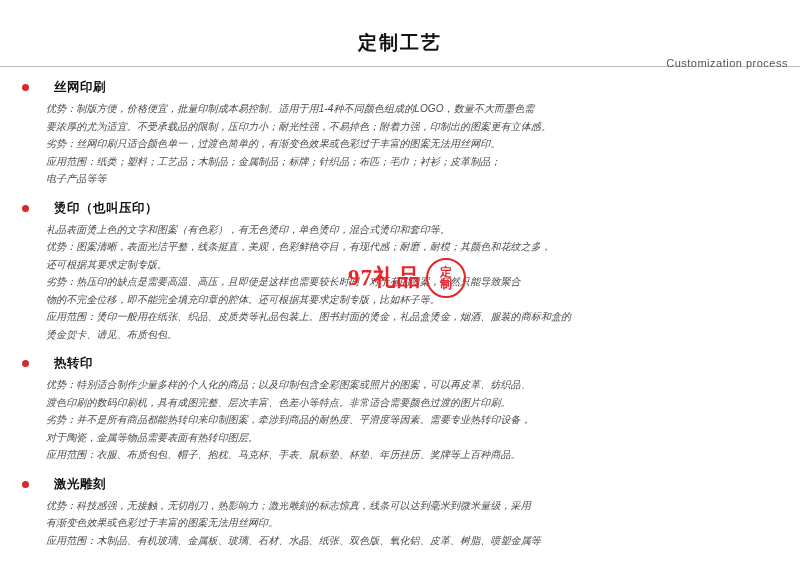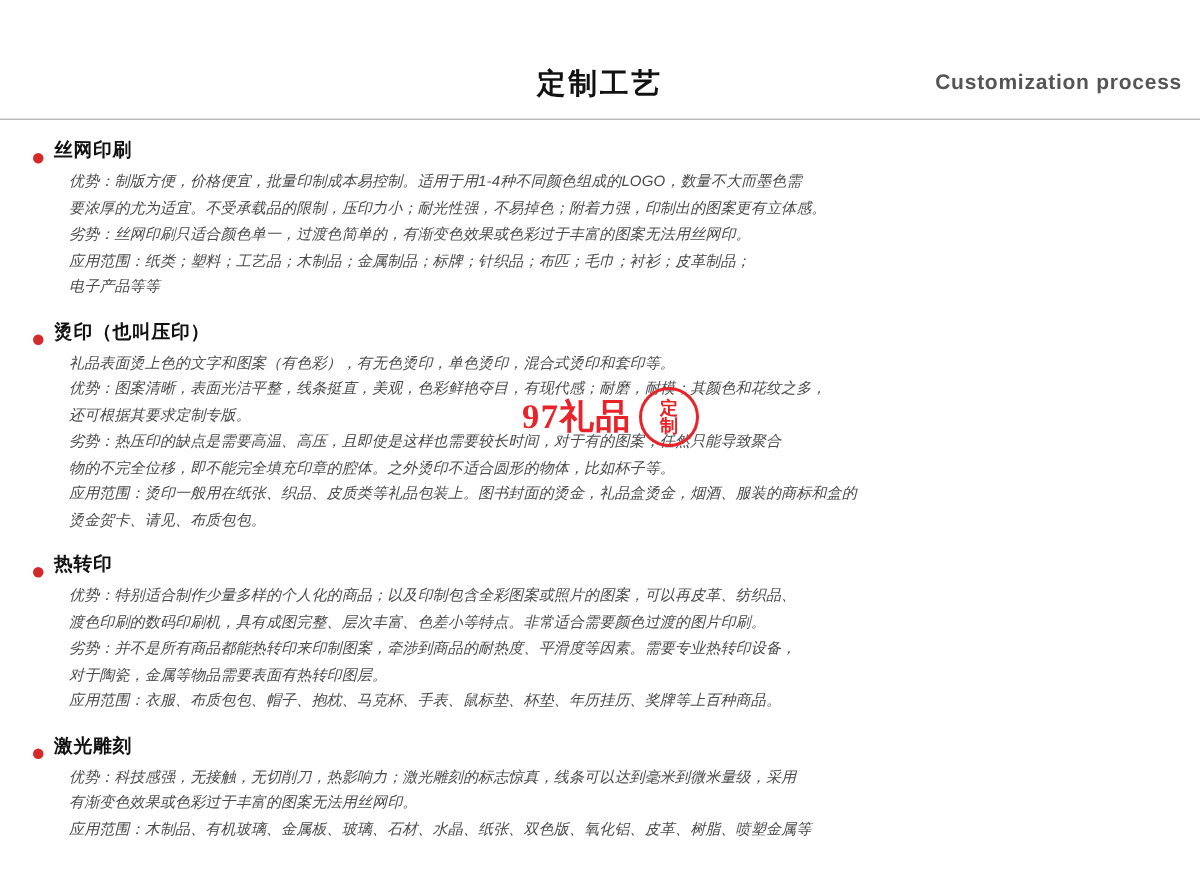--- a/index.html
+++ b/index.html
@@ -15,54 +15,54 @@
     overflow: hidden;
     position: relative;
   }
   .page {
     position: relative;
     width: 800px;
     height: 588px;
     box-sizing: border-box;
   }
   .header {
-    padding-top: 43px;
+    padding-top: 30px;
     text-align: center;
     position: relative;
   }
   .header .title {
     font-size: 19px;
     font-weight: bold;
     color: #111111;
     letter-spacing: 2px;
   }
   .header .subtitle {
     position: absolute;
     right: 12px;
-    top: 46px;
-    font-size: 14px;
-    font-weight: bold;
+    top: 57px;
+    font-size: 11px;
+    font-weight: normal;
     color: #555555;
     letter-spacing: 0.5px;
   }
   .rule {
     margin-top: 10px;
     border-top: 1px solid #bdbdbd;
     width: 100%;
   }
   .content {
     padding: 0 22px 0 22px;
   }
   .section {
     margin-top: 12px;
   }
   .sec-head {
     display: flex;
-    align-items: flex-end;
-    gap: 7px;
+    align-items: center;
+    gap: 25px;
     margin-bottom: 5px;
   }
   .bullet {
     width: 7px;
     height: 7px;
     border-radius: 50%;
     background: #d42a2a;
     display: inline-block;
     flex: 0 0 auto;
   }
@@ -145,21 +145,21 @@
 
     <div class="section">
       <div class="sec-head">
         <span class="bullet"></span>
         <span class="sec-title">烫印（也叫压印）</span>
       </div>
       <p class="para">礼品表面烫上色的文字和图案（有色彩），有无色烫印，单色烫印，混合式烫印和套印等。</p>
       <p class="para">优势：图案清晰，表面光洁平整，线条挺直，美观，色彩鲜艳夺目，有现代感；耐磨，耐模；其颜色和花纹之多，</p>
       <p class="para">还可根据其要求定制专版。</p>
       <p class="para">劣势：热压印的缺点是需要高温、高压，且即使是这样也需要较长时间，对于有的图案，任然只能导致聚合</p>
-      <p class="para">物的不完全位移，即不能完全填充印章的腔体。之外烫印不适合圆形的物体，比如杯子等。</p>
+      <p class="para">物的不完全位移，即不能完全填充印章的腔体。还可根据其要求定制专版，比如杯子等。</p>
       <p class="para">应用范围：烫印一般用在纸张、织品、皮质类等礼品包装上。图书封面的烫金，礼品盒烫金，烟酒、服装的商标和盒的</p>
       <p class="para">烫金贺卡、请见、布质包包。</p>
     </div>
 
     <div class="section">
       <div class="sec-head">
         <span class="bullet"></span>
         <span class="sec-title">热转印</span>
       </div>
       <p class="para">优势：特别适合制作少量多样的个人化的商品；以及印制包含全彩图案或照片的图案，可以再皮革、纺织品、</p>

